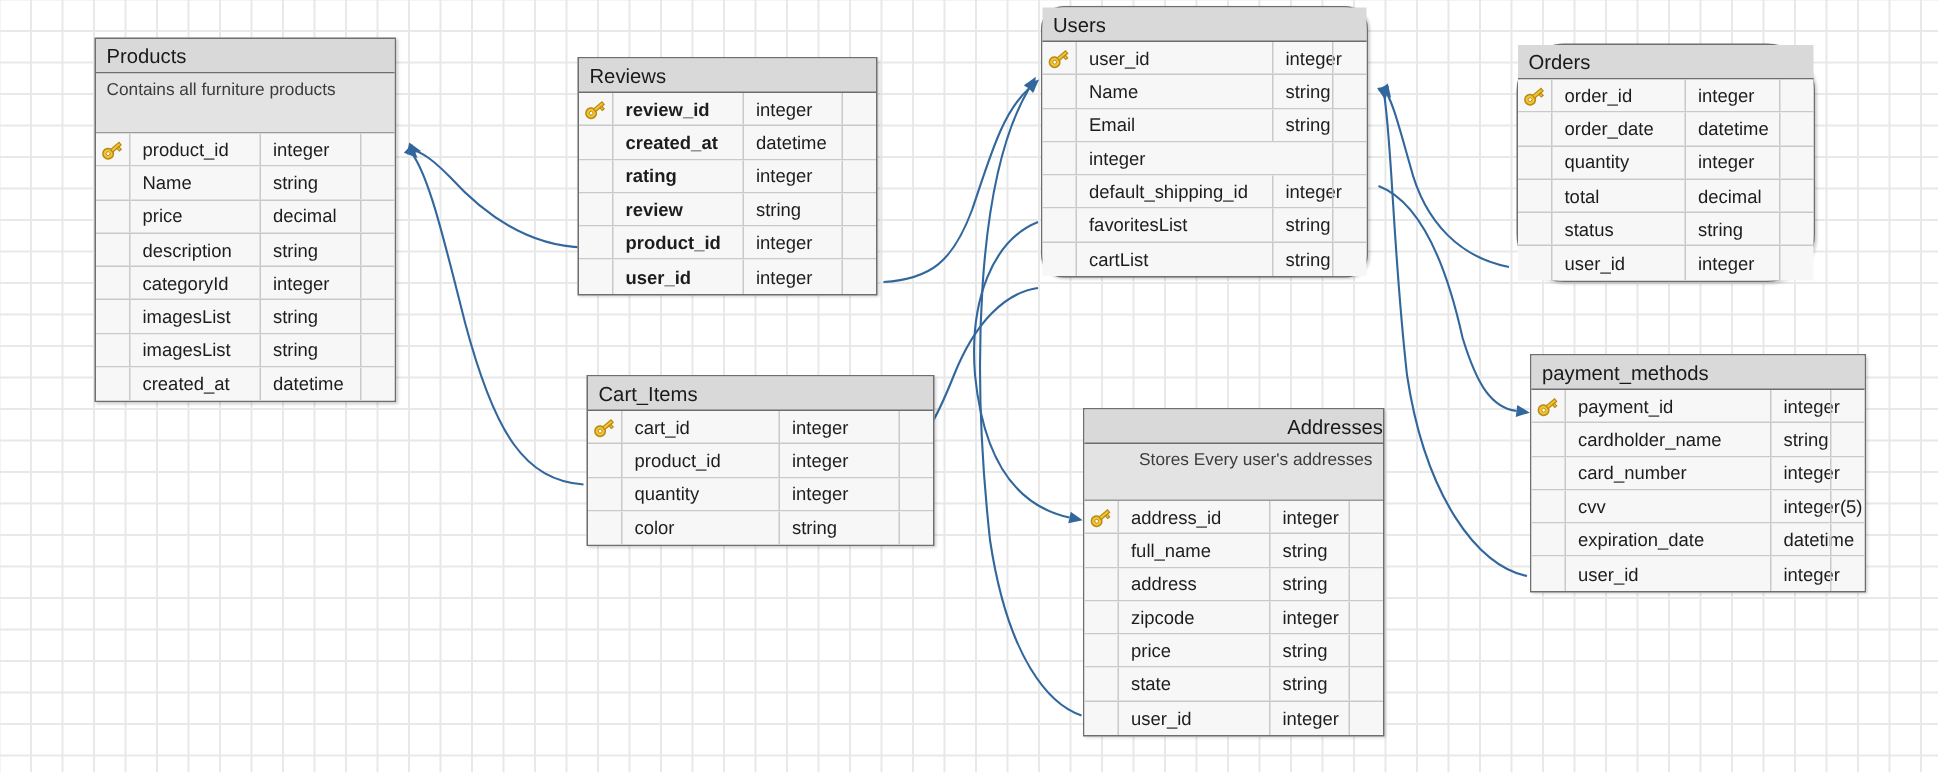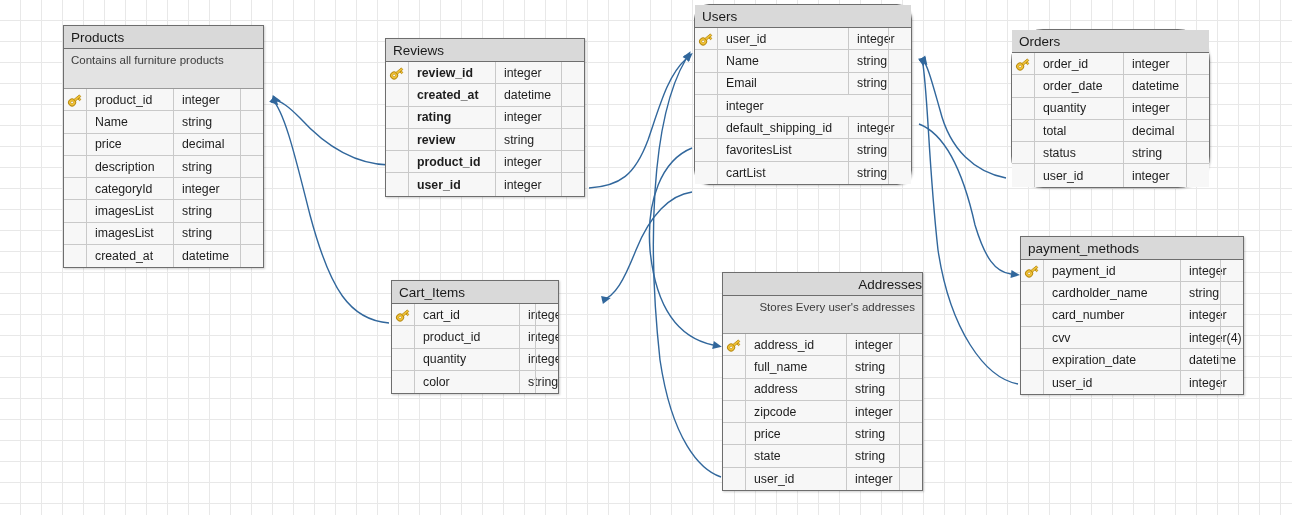--- a/index.html
+++ b/index.html
@@ -348,21 +348,21 @@
           <div class="col-type">string</div>
         </div>
         <div class="row">
           <div class="col-key"></div>
           <div class="col-name">user_id</div>
           <div class="col-type">integer</div>
         </div>
       </div>
   </div>
 
-  <div class="entity w-cart" style="left:391px; top:280px; width:168px;">
+  <div class="entity w-cart" style="left:391px; top:250px; width:232px;">
     <div class="entity-header">Cart_Items</div>
     <div>
         <div class="row">
           <div class="col-key">
             <svg class="key-icon" viewBox="0 0 18 18" xmlns="http://www.w3.org/2000/svg">
               <g transform="rotate(-40 9 9)">
                 <circle cx="5.2" cy="9" r="3.5" fill="#f2c335" stroke="#b88a10" stroke-width="1"></circle>
                 <circle cx="5.2" cy="9" r="1.25" fill="#ffffff" stroke="#b88a10" stroke-width="0.6"></circle>
                 <rect x="8.2" y="7.9" width="7.4" height="2.2" fill="#f2c335" stroke="#b88a10" stroke-width="0.8"></rect>
                 <rect x="12.0" y="10.1" width="1.7" height="2.3" fill="#f2c335" stroke="#b88a10" stroke-width="0.8"></rect>
@@ -464,21 +464,21 @@
           <div class="col-type">string</div>
         </div>
         <div class="row">
           <div class="col-key"></div>
           <div class="col-name">card_number</div>
           <div class="col-type">integer</div>
         </div>
         <div class="row">
           <div class="col-key"></div>
           <div class="col-name">cvv</div>
-          <div class="col-type">integer(4)</div>
+          <div class="col-type">integer(5)</div>
         </div>
         <div class="row">
           <div class="col-key"></div>
           <div class="col-name">expiration_date</div>
           <div class="col-type">datetime</div>
         </div>
         <div class="row">
           <div class="col-key"></div>
           <div class="col-name">user_id</div>
           <div class="col-type">integer</div>

